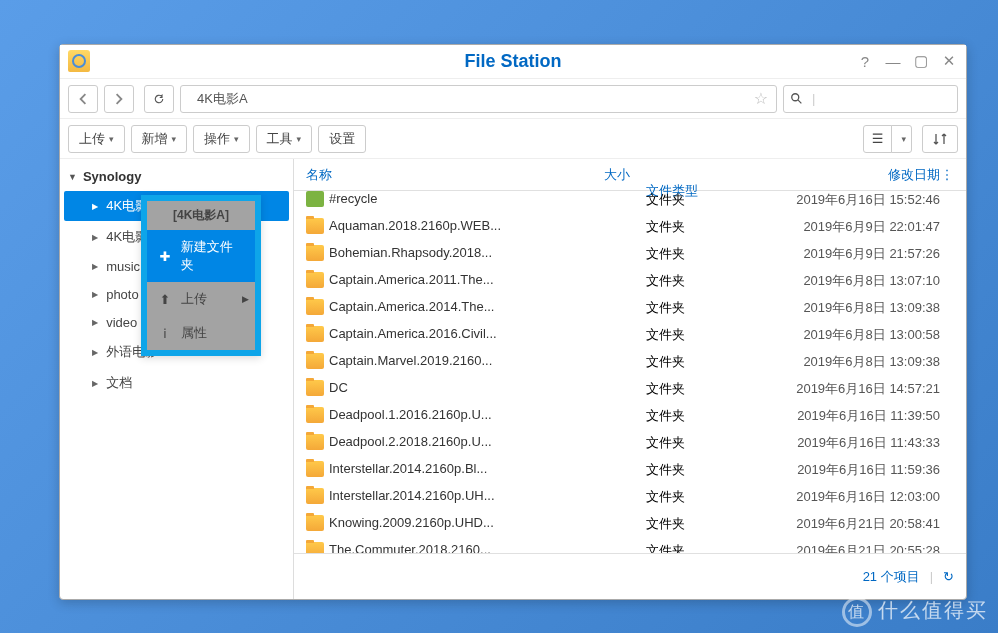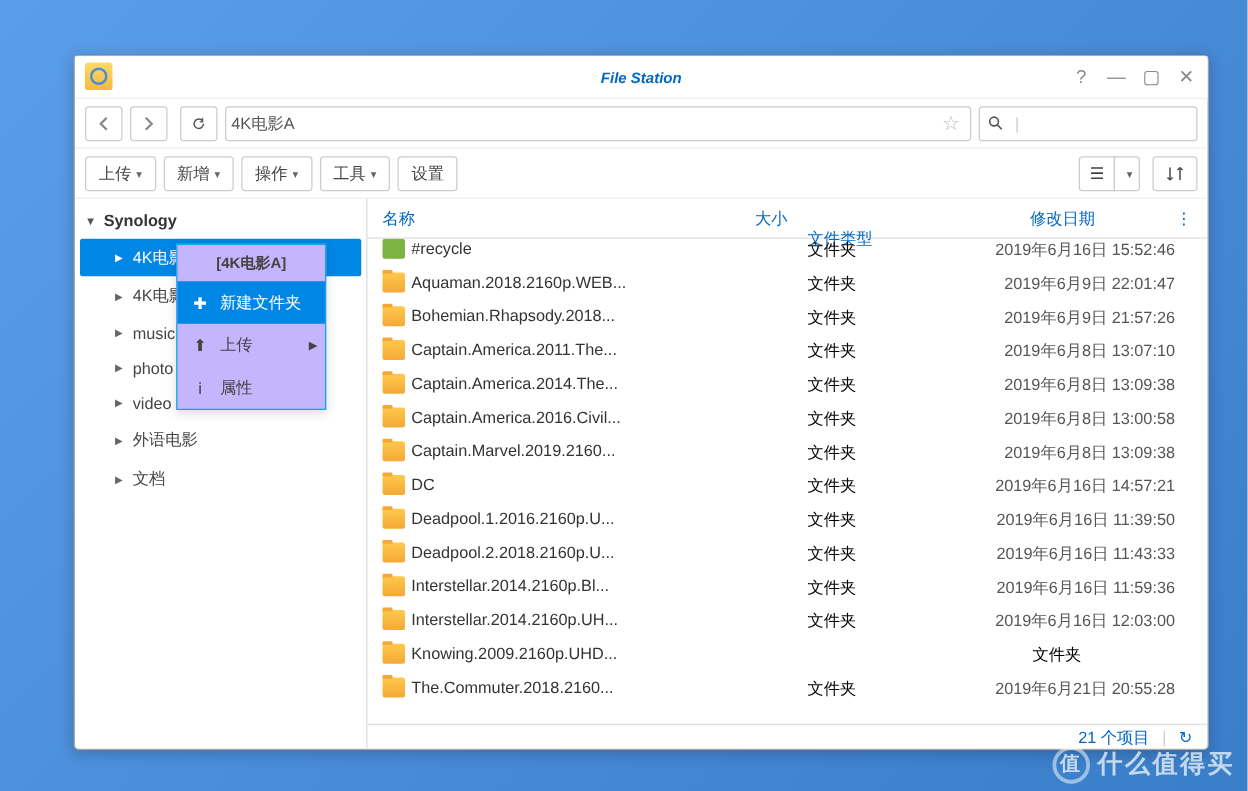--- a/index.html
+++ b/index.html
@@ -46,22 +46,21 @@
 .titlebar .app-icon::after {
   content: "";
   width: 10px; height: 10px;
   border: 2px solid #4a8dd8;
   border-radius: 50%;
   position: relative;
 }
 .titlebar .title {
   color: #0168c3;
   font-weight: bold;
-  font-size: 12px;
-  font-style: italic;
+  font-size: 18px;
 }
 .titlebar .controls {
   position: absolute;
   right: 4px; top: 4px;
   display: flex;
   gap: 2px;
 }
 .titlebar .controls div {
   width: 26px; height: 24px;
   display: flex;
@@ -91,21 +90,21 @@
   cursor: pointer;
 }
 .navbtn svg { width: 12px; height: 12px; }
 .path-box {
   flex: 1;
   height: 28px;
   border: 1px solid #ccc;
   border-radius: 3px;
   display: flex;
   align-items: center;
-  padding: 0 4px;
+  padding: 0 16px;
   color: #555;
   position: relative;
 }
 .path-box .star {
   position: absolute;
   right: 8px;
   color: #bbb;
   font-size: 16px;
 }
 .search-box {
@@ -205,21 +204,21 @@
   display: flex;
   align-items: center;
   border-bottom: 1px solid #e0e0e0;
   color: #0168c3;
   font-size: 13px;
   padding: 0 12px;
 }
 .col-name { flex: 1; }
 .col-size { width: 90px; text-align: right; }
 .col-type { width: 130px; padding-left: 16px; margin-top: 32px; }
-.col-date { width: 180px; text-align: center; }
+.col-date { width: 180px; text-align: right; }
 .col-more { width: 14px; text-align: center; }
 .filelist {
   flex: 1;
   overflow-y: auto;
 }
 .file-row {
   height: 27px;
   display: flex;
   padding: 0 12px;
   cursor: pointer;
@@ -251,38 +250,38 @@
   white-space: nowrap;
   overflow: hidden;
   text-overflow: ellipsis;
   color: #333;
 }
 .file-row .size { width: 90px; text-align: right; color: #555; }
 .file-row .type { width: 130px; padding-left: 16px; color: #000000; }
 .file-row .date { width: 180px; text-align: right; color: #555; white-space: nowrap; }
 .file-row .more { width: 14px; }
 .statusbar {
-  height: 20px;
+  height: 46px;
   border-top: 1px solid #e0e0e0;
   display: flex;
   align-items: center;
   justify-content: flex-end;
   padding: 0 12px;
   gap: 10px;
   font-size: 13px;
 }
 .statusbar .count { color: #0168c3; }
 .statusbar .reload { color: #0168c3; cursor: pointer; }
 .statusbar .sep { color: #ccc; }
 .context-menu {
   position: absolute;
   top: 195px; left: 141px;
   width: 120px;
-  background: #c4b5fd;
-  border: 1px solid #0ea5e9;
+  background: #a3a3a3;
+  border: 6px solid #0ea5e9;
   box-shadow: 0 2px 8px rgba(0,0,0,0.15);
   z-index: 100;
 }
 .context-menu .cm-title {
   padding: 6px 10px;
   text-align: center;
   font-weight: bold;
   color: #444;
   font-size: 12px;
 }
@@ -309,21 +308,21 @@
 .context-menu .cm-item .arrow {
   position: absolute;
   right: 6px;
   font-size: 9px;
 }
 .watermark {
   position: absolute;
   bottom: 6px; right: 10px;
   color: rgba(255,255,255,0.7);
   font-size: 20px;
-  font-weight: bold;
+  font-weight: normal;
   letter-spacing: 2px;
 }
 .watermark .logo {
   display: inline-block;
   width: 30px; height: 30px;
   border: 3px solid rgba(255,255,255,0.5);
   border-radius: 50%;
   vertical-align: middle;
   margin-right: 6px;
   text-align: center;
@@ -550,20 +549,21 @@
             <div class="size"></div>
             <div class="type">文件夹</div>
             <div class="date">2019年6月16日 12:03:00</div>
             <div class="more"></div>
           </div>
           <div class="file-row">
             <div class="icon folder-icon"></div>
             <div class="name">Knowing.2009.2160p.UHD...</div>
             <div class="size"></div>
             <div class="type">文件夹</div>
+            <div class="date">2019年6月21日 20:58:41</div>
             <div class="more"></div>
           </div>
           <div class="file-row">
             <div class="icon folder-icon"></div>
             <div class="name">The.Commuter.2018.2160...</div>
             <div class="size"></div>
             <div class="type">文件夹</div>
             <div class="date">2019年6月21日 20:55:28</div>
             <div class="more"></div>
           </div>

